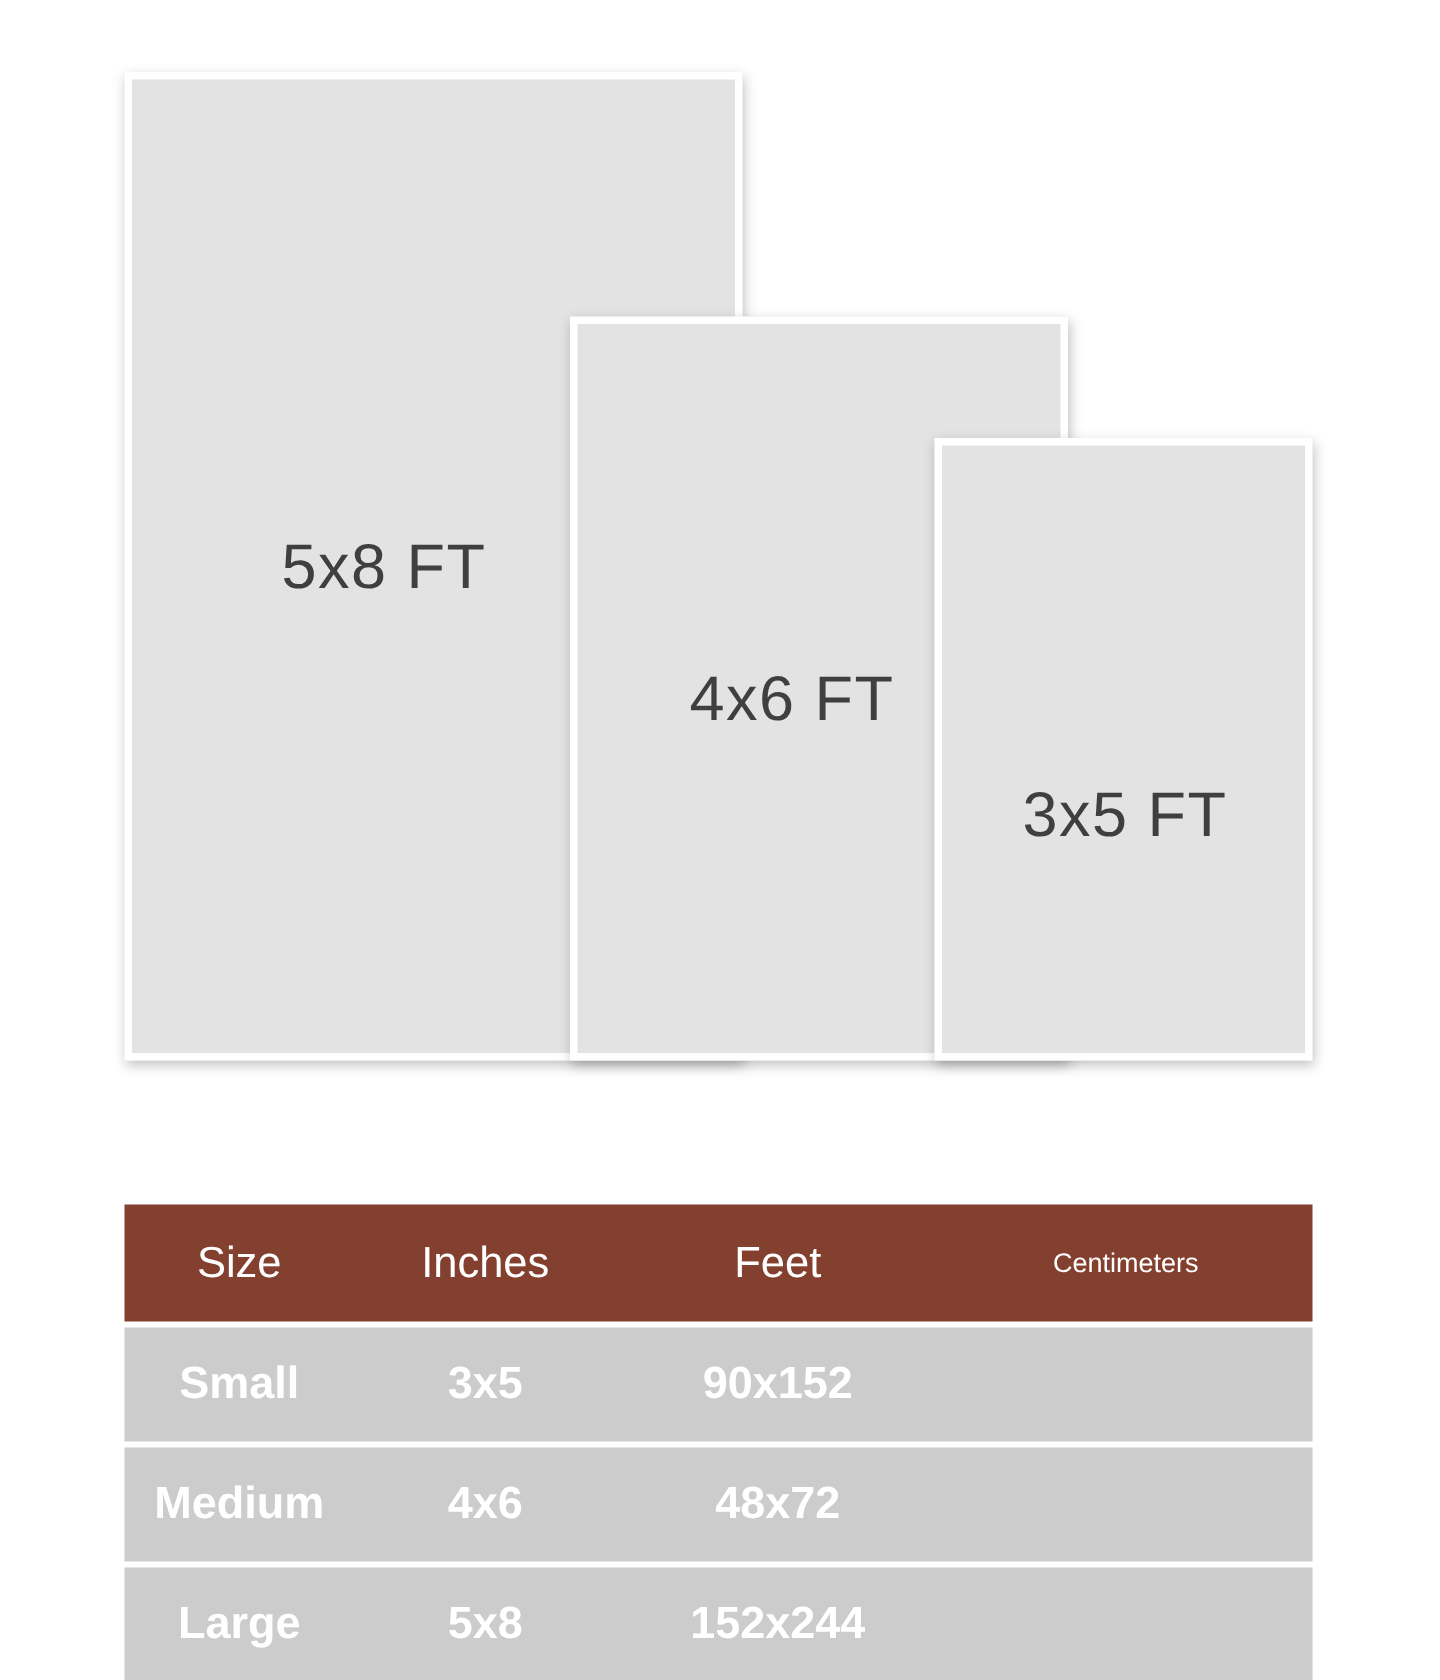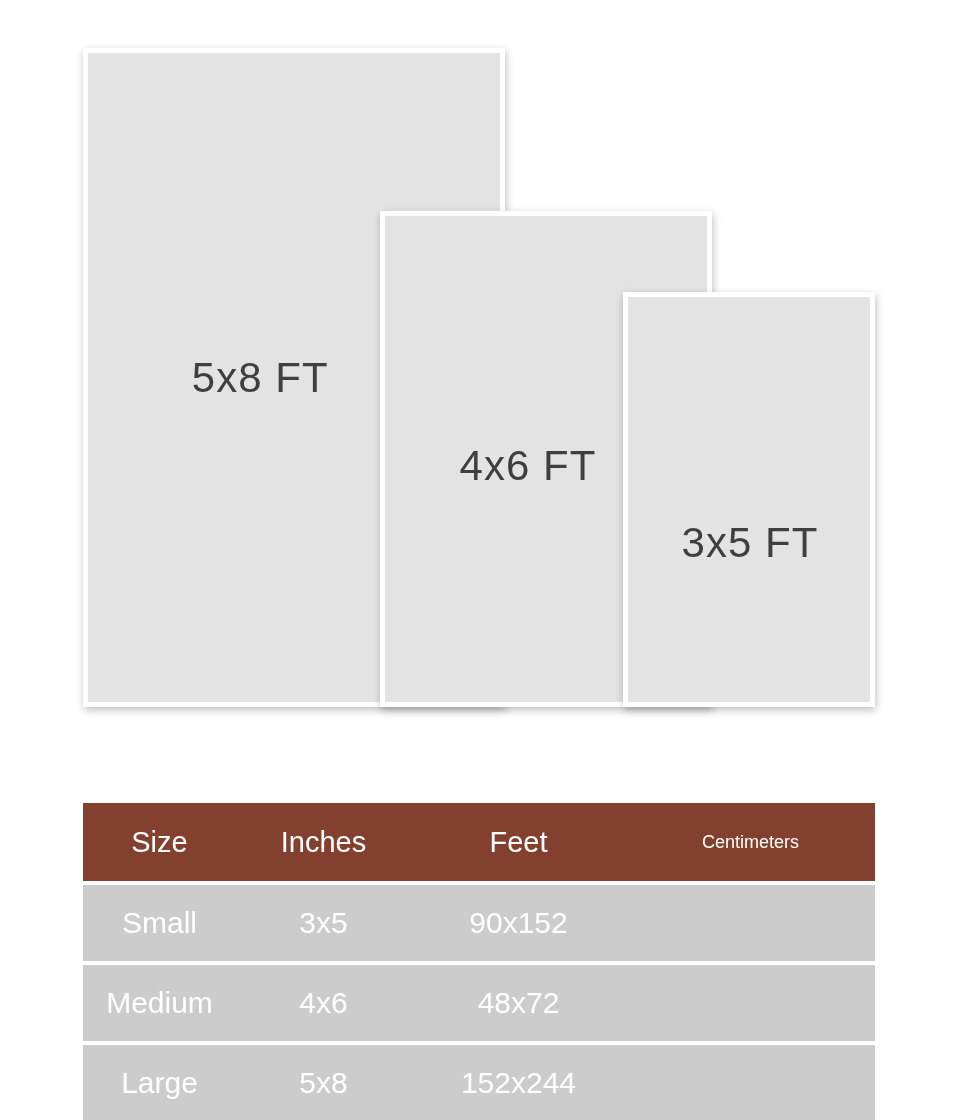--- a/index.html
+++ b/index.html
@@ -16,21 +16,21 @@
     overflow: hidden;
   }
   
   .card {
     position: absolute;
     box-sizing: content-box;
     background: var(--card-bg, #e3e3e3);
     border: 5px solid var(--card-frame, #ffffff);
     box-shadow: 1px 3px 8px rgba(0,0,0,0.25);
   }
-  .card-a { left: 83px;  top: 48px;  width: 402px; height: 649px; z-index: 1; padding-left: 10px; }
+  .card-a { left: 83px;  top: 48px;  width: 402px; height: 649px; z-index: 1; }
   .card-b { left: 380px; top: 211px; width: 322px; height: 486px; z-index: 2; }
   .card-c { left: 623px; top: 292px; width: 242px; height: 405px; z-index: 3; }
   .card-label {
     position: absolute;
     transform: translate(-50%, -50%);
     font-size: 42px;
     color: var(--label-text, #3f3f3f);
     white-space: nowrap;
     letter-spacing: 1px;
   }
@@ -54,20 +54,21 @@
     align-items: center;
   }
   .trow.thead {
     height: 78px;
     background: var(--header-bg, #84402f);
     margin-top: 40px;
   }
   .trow.tbody-row {
     height: 76px;
     background: var(--row-bg, #cccccc);
+    font-weight: bold;
   }
   .cell {
     text-align: center;
     overflow: hidden;
     white-space: nowrap;
   }
   .thead .cell {
     color: var(--header-text, #ffffff);
     font-size: 29px;
   }

